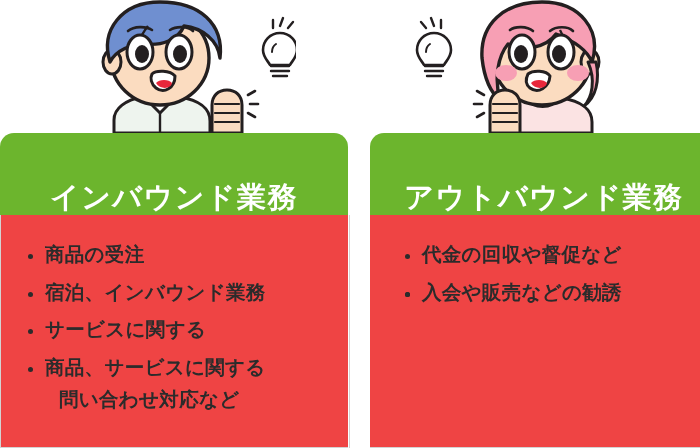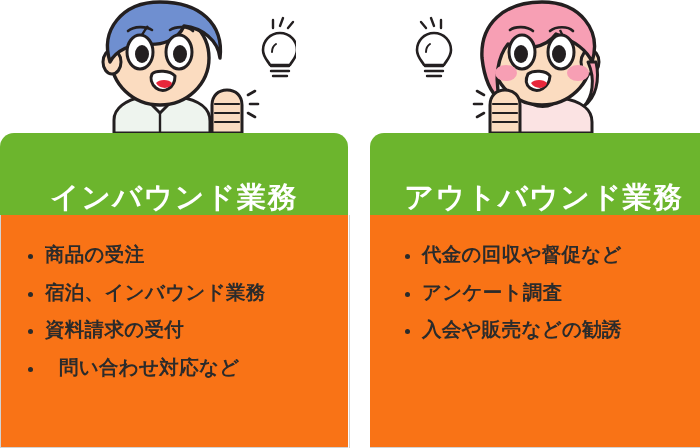--- a/index.html
+++ b/index.html
@@ -67,21 +67,21 @@
     margin-top: 46px;
   }
 
   
   .body-box {
     position: absolute;
     left: 0;
     top: 215px;
     width: 348px;
     height: 233px;
-    background: #f97316;
+    background: #ef4444;
     border-left: 1px solid #d3d3d3;
     border-right: 1px solid #d3d3d3;
     border-bottom: 1px solid #d3d3d3;
     box-sizing: border-box;
   }
   .column.left  .body-box { border-right: none; }
   .column.right .body-box { border-left: none; }
 
   .list {
     list-style: none;
@@ -195,24 +195,25 @@
         <li>
           <span class="dot"></span>
           <span>商品の受注</span>
         </li>
         <li>
           <span class="dot"></span>
           <span>宿泊、インバウンド業務</span>
         </li>
         <li>
           <span class="dot"></span>
-          <span>資料請求の受付</span>
-        </li>
-        <li>
-          <span class="dot"></span>
+          <span>サービスに関する</span>
+        </li>
+        <li>
+          <span class="dot"></span>
+          <span>商品、サービスに関する</span>
           <span class="line2">問い合わせ対応など</span>
         </li>
       </ul>
     </div>
   </div>
 
   <div class="column right">
 
     <div class="illustration illus-right">
       <svg width="280" height="133" viewBox="0 0 280 133" xmlns="http://www.w3.org/2000/svg">
@@ -275,21 +276,20 @@
     </div>
 
     <div class="body-box">
       <ul class="list">
         <li>
           <span class="dot"></span>
           <span>代金の回収や督促など</span>
         </li>
         <li>
           <span class="dot"></span>
-          <span>アンケート調査</span>
         </li>
         <li>
           <span class="dot"></span>
           <span>入会や販売などの勧誘</span>
         </li>
       </ul>
     </div>
   </div>
 
   <div class="divider"></div>

